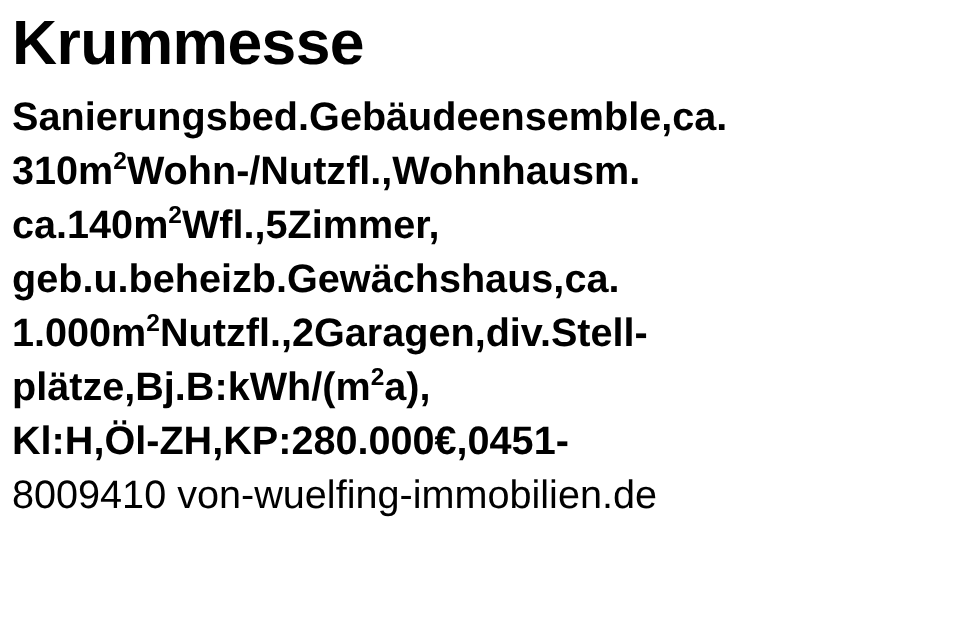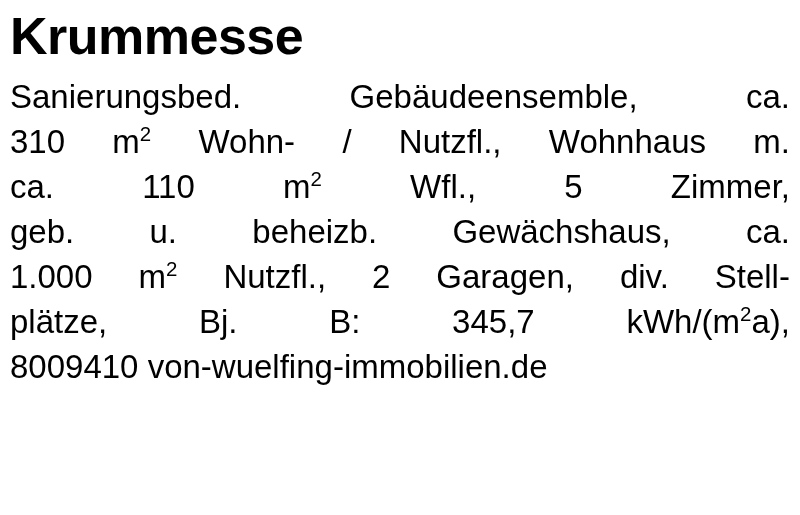--- a/index.html
+++ b/index.html
@@ -40,21 +40,21 @@
   }
   .ad-line {
     display: block;
     white-space: nowrap;
     text-align: justify;
     text-align-last: justify;
   }
   
   .ad-line.j {
     display: flex;
-    justify-content: space-between;
+    font-weight: bold;
   }
   .ad-line.j > span {
     white-space: pre;
   }
   .ad-line.last {
     display: block;
     text-align: center;
     text-align-last: left;
   }
   sup {
@@ -80,21 +80,21 @@
       <span>310</span>
       <span>m<sup>2</sup></span>
       <span>Wohn-</span>
       <span>/</span>
       <span>Nutzfl.,</span>
       <span>Wohnhaus</span>
       <span>m.</span>
     </div>
     <div class="ad-line j">
       <span>ca.</span>
-      <span>110</span>
+      <span>140</span>
       <span>m<sup>2</sup></span>
       <span>Wfl.,</span>
       <span>5</span>
       <span>Zimmer,</span>
     </div>
     <div class="ad-line j">
       <span>geb.</span>
       <span>u.</span>
       <span>beheizb.</span>
       <span>Gewächshaus,</span>
@@ -106,19 +106,26 @@
       <span>Nutzfl.,</span>
       <span>2</span>
       <span>Garagen,</span>
       <span>div.</span>
       <span>Stell-</span>
     </div>
     <div class="ad-line j">
       <span>plätze,</span>
       <span>Bj.</span>
       <span>B:</span>
-      <span>345,7</span>
       <span>kWh/(m<sup>2</sup>a),</span>
+    </div>
+    <div class="ad-line j">
+      <span>Kl:</span>
+      <span>H,</span>
+      <span>Öl-ZH,</span>
+      <span>KP:</span>
+      <span>280.000€,</span>
+      <span>0451-</span>
     </div>
     <div class="ad-line last">8009410 von-wuelfing-immobilien.de</div>
   </div>
 
 </div>
 
 </body></html>

